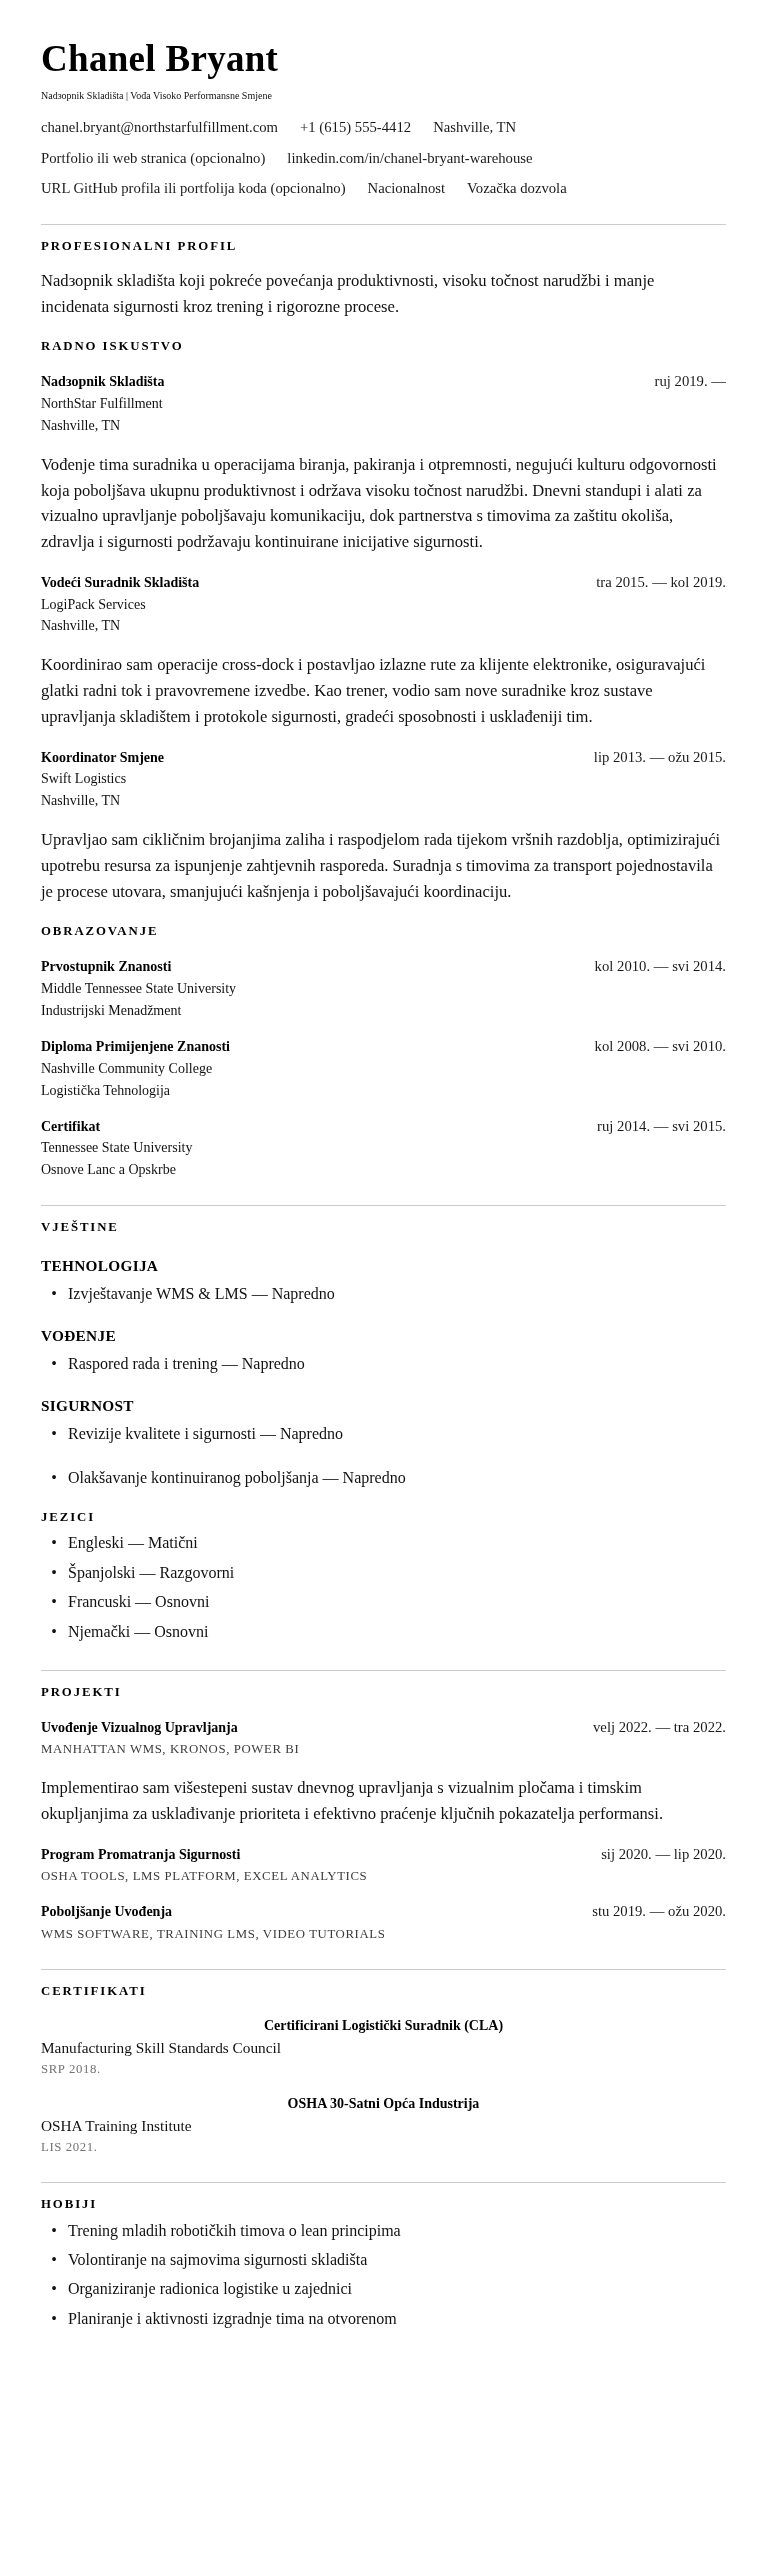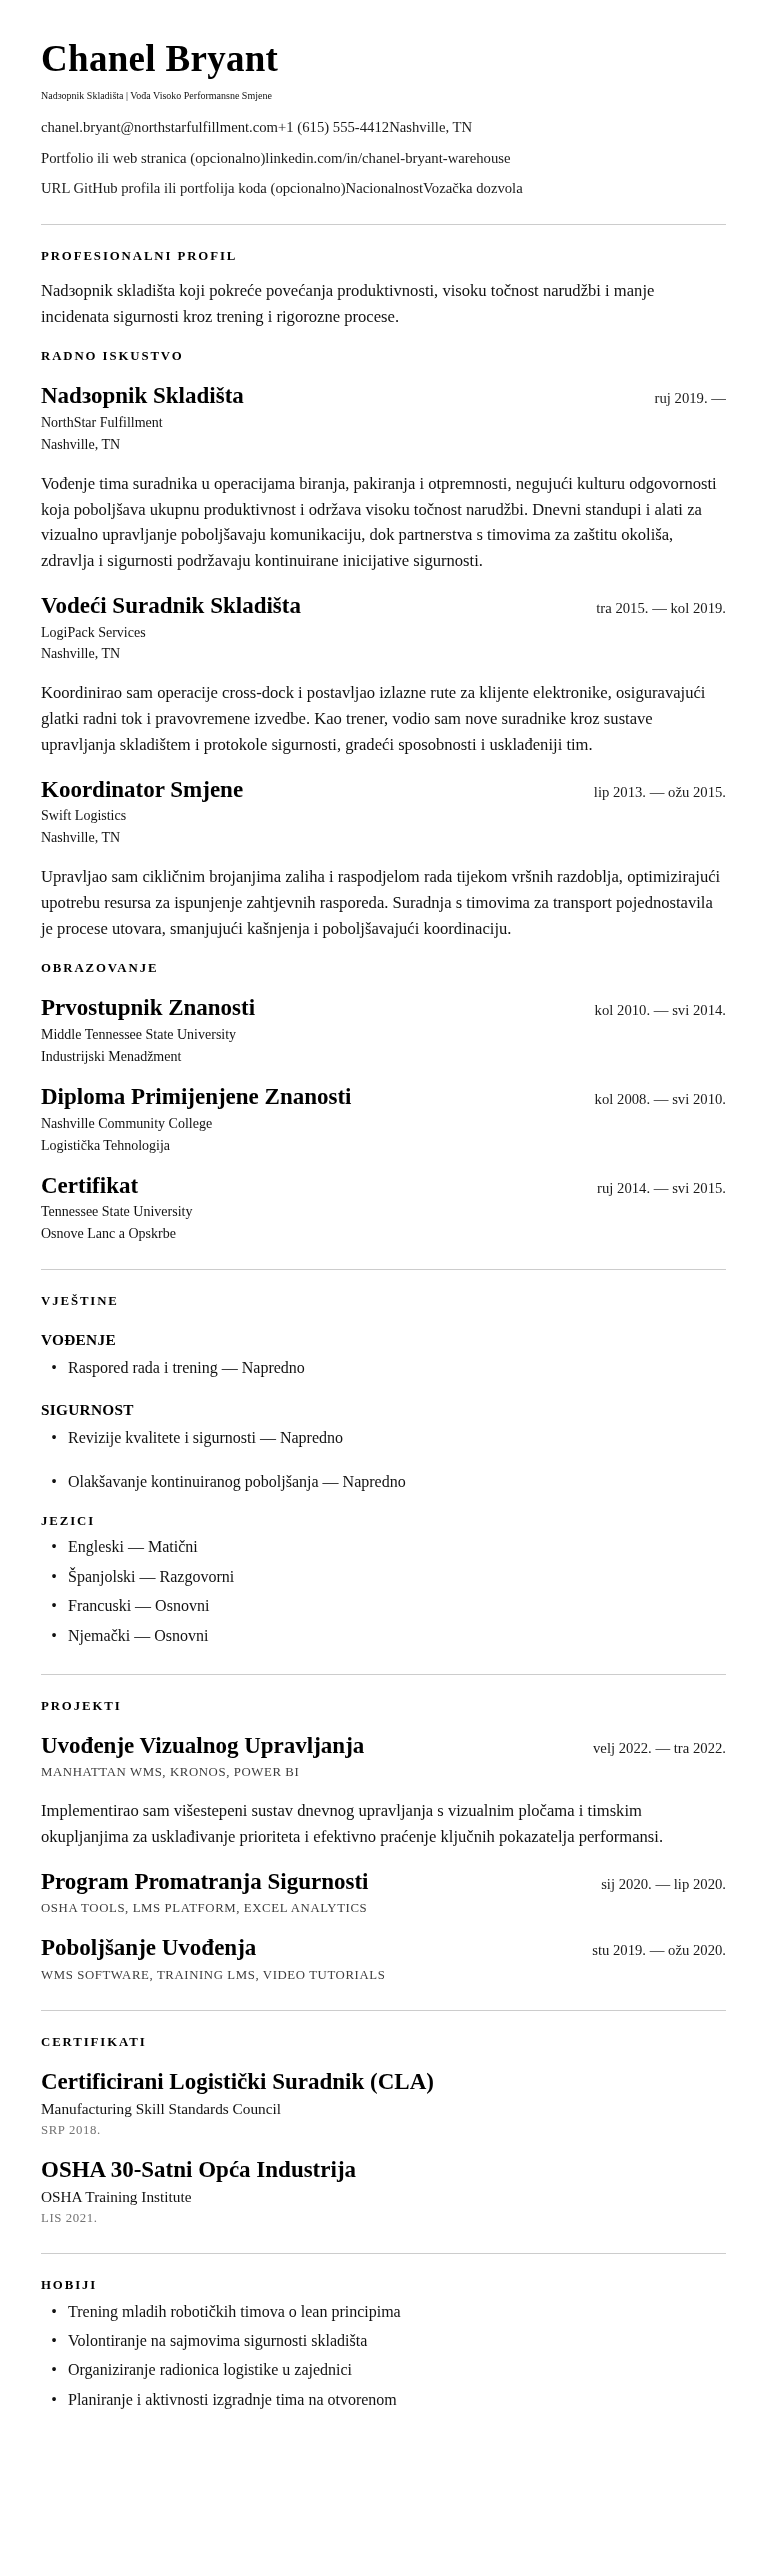--- a/index.html
+++ b/index.html
@@ -7,32 +7,32 @@
   body {
     width:767px; height:2576px; overflow:hidden;
     background:#ffffff; color:#111111;
     font-family:"Liberation Serif","DejaVu Serif",serif;
     padding:37px 41px 0 41px;
   }
   
   .resume-header h1 { font-size:37px; font-weight:700; letter-spacing:0.3px; color:#000; }
   .headline { font-size:10px; margin-top:10.2px; color:#111; }
   .contact { margin-top:18px; font-size:14.7px; color:#1a1a1a; }
-  .contact-row { display:flex; margin-top:13.4px; flex-wrap:wrap;align-items:center; }
+  .contact-row { display:flex; gap:22px; margin-top:13.4px; flex-wrap:wrap;align-items:center; }
   .contact-row:first-child { margin-top:0; }
   
   section { margin-top:20px; }
-  section.ruled { border-top:0.6px solid #cccccc; padding-top:24px; margin-top:27px; }
+  section.ruled { border-top:0.6px solid #cccccc; padding-top:14px; margin-top:27px; }
   .sec-h { font-size:12.8px; font-weight:700; letter-spacing:1.9px; color:#000; }
   .body-text { font-size:16.6px; line-height:1.55; color:#111; }
   .profile-text { margin-top:14px; }
   
   .entry { margin-top:19px; }
   .entry-head { display:flex; justify-content:space-between; align-items:baseline; gap:15.3px; }
-  .entry-title { font-size:23px; font-weight:700; color:#000; }
+  .entry-title { font-size:14px; font-weight:700; color:#000;text-align:center; }
   .dates { font-size:14.7px; color:#1a1a1a; white-space:nowrap; }
   .sub { font-size:14px; margin-top:5.8px; color:#111; }
   .desc { margin-top:18px; }
   
   .edu-entry { margin-top:19px; }
   
   .skill-cat { margin-top:22px; }
   .skill-cat-name { font-size:15.3px; font-weight:700; letter-spacing:0.3px; color:#000; }
   ul.bullets { margin-top:7.7px; list-style:none; }
   .bullets li { font-size:16px; line-height:1.4; padding-left:27px; position:relative; margin-top:7px; color:#111; }
@@ -136,20 +136,26 @@
         <span class="dates">ruj 2014. — svi 2015.</span>
       </div>
       <div class="sub">Tennessee State University</div>
       <div class="sub">Osnove Lanc a Opskrbe</div>
     </article>
   </section>
 
   <section class="ruled">
     <h2 class="sec-h">VJEŠTINE</h2>
 
+    <div class="skill-cat">
+      <h3 class="skill-cat-name">TEHNOLOGIJA</h3>
+      <ul class="bullets">
+        <li>Izvještavanje WMS &amp; LMS — Napredno</li>
+      </ul>
+    </div>
 
     <div class="skill-cat">
       <h3 class="skill-cat-name">VOĐENJE</h3>
       <ul class="bullets">
         <li>Raspored rada i trening — Napredno</li>
       </ul>
     </div>
 
     <div class="skill-cat">
       <h3 class="skill-cat-name">SIGURNOST</h3>

